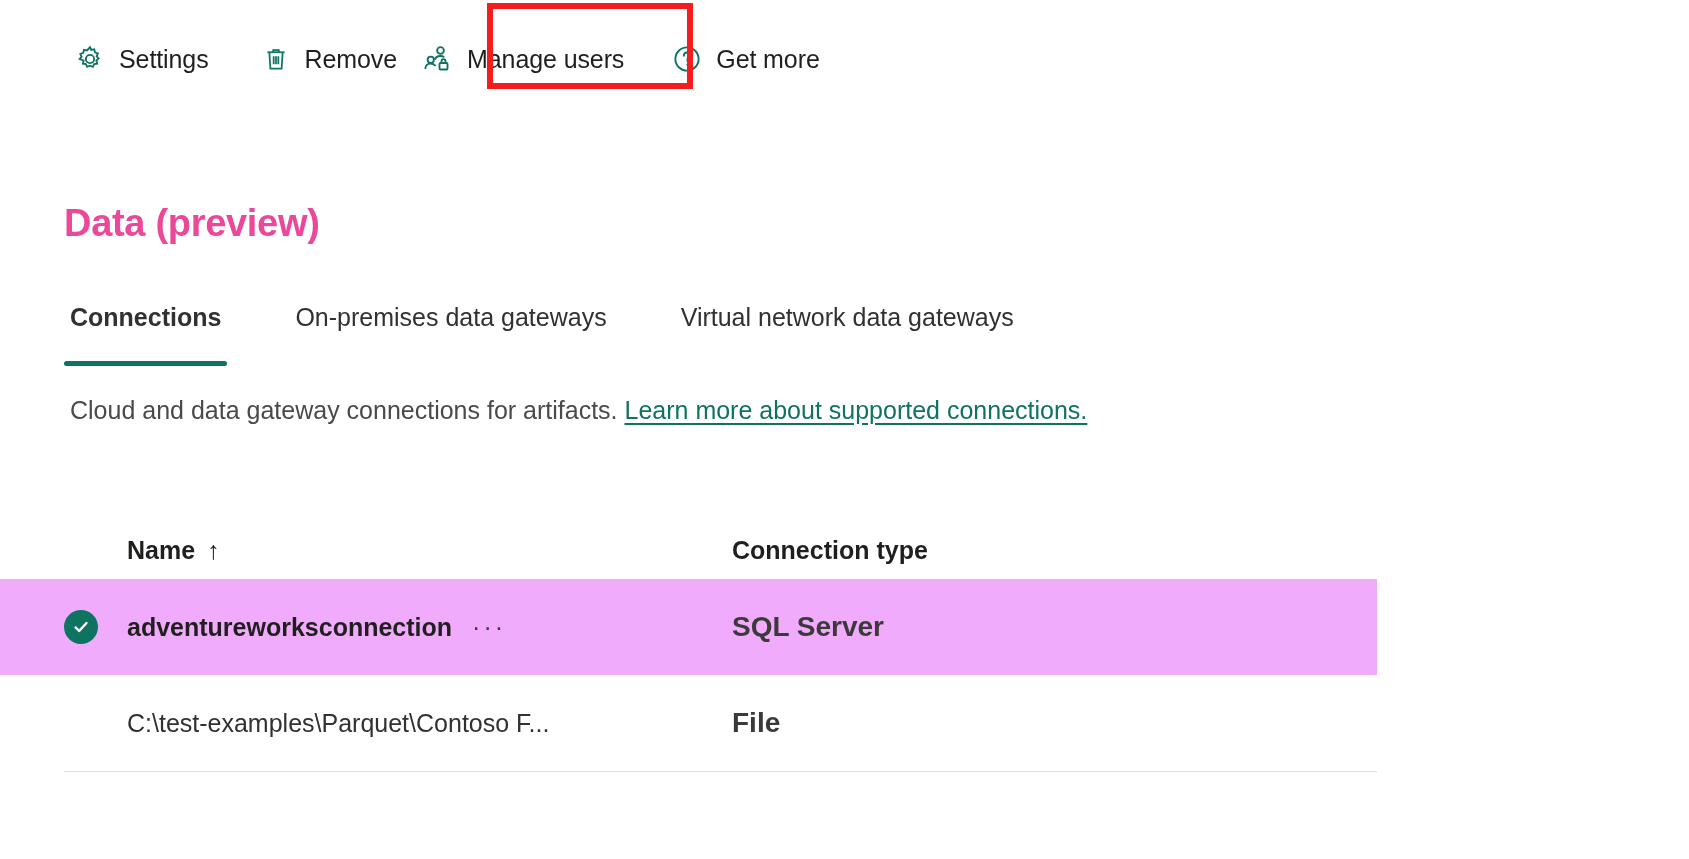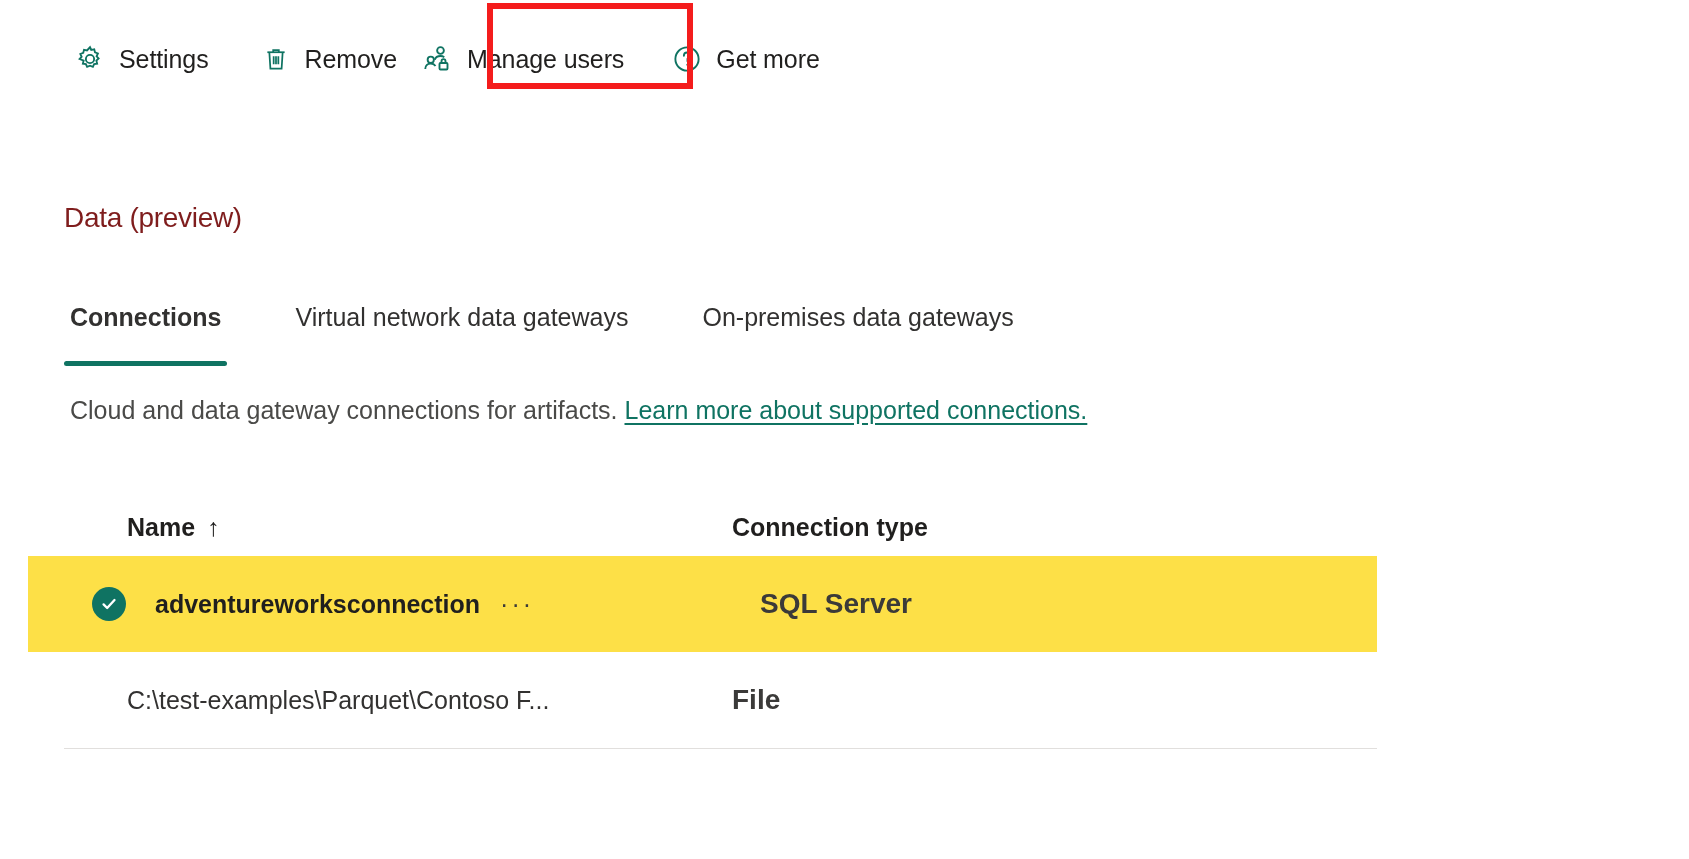--- a/index.html
+++ b/index.html
@@ -73,23 +73,23 @@
   .page {
     position: absolute;
     left: 0;
     top: 98px;
     width: 100%;
   }
   .page-title {
     position: absolute;
     left: 64px;
     top: 104px;
-    font-size: 28px;
-    font-weight: 400;
-    color: #7f1d1d;
+    font-size: 38px;
+    font-weight: 700;
+    color: #ec4899;
     letter-spacing: -0.3px;
   }
 
   .tabs {
     position: absolute;
     left: 64px;
     top: 205px;
     display: flex;
     align-items: flex-start;
   }
@@ -128,21 +128,21 @@
     color: #0f7362;
     text-decoration: underline;
     text-underline-offset: 4px;
     cursor: pointer;
   }
 
   
   .table {
     position: absolute;
     left: 0;
-    top: 400px;
+    top: 423px;
     width: 1377px;
   }
   .thead {
     display: flex;
     align-items: center;
     height: 58px;
     padding-left: 64px;
     box-sizing: border-box;
     font-size: 25px;
     font-weight: 700;
@@ -165,22 +165,21 @@
     display: flex;
     align-items: center;
     height: 96px;
     padding-left: 64px;
     box-sizing: border-box;
     font-size: 24px;
     color: #323130;
     cursor: pointer;
   }
   .trow.selected {
-    background: #fde047;
-    margin-left: 28px;
+    background: #f0abfc;
   }
   .trow .col-name { font-size: 25px; }
   .trow.selected .col-name .row-name { font-weight: 700; color: #201f1e; }
   .trow .col-type { font-size: 28px; color: #3b3a39; font-weight: bold; }
 
   .check-circle {
     width: 34px;
     height: 34px;
     border-radius: 50%;
     background: #0f7362;
@@ -264,24 +263,24 @@
 
 <div class="page">
 
   <div class="page-title">Data (preview)</div>
 
   <div class="tabs">
     <div class="tab active">
       <span>Connections</span>
     </div>
     <div class="tab">
+      <span>On-premises data gateways</span>
+    </div>
+    <div class="tab">
       <span>Virtual network data gateways</span>
-    </div>
-    <div class="tab">
-      <span>On-premises data gateways</span>
     </div>
   </div>
 
   <div class="subtitle">
     <span>Cloud and data gateway connections for artifacts. </span><a>Learn more about supported connections.</a>
   </div>
 
   <div class="table">
 
     <div class="thead">

